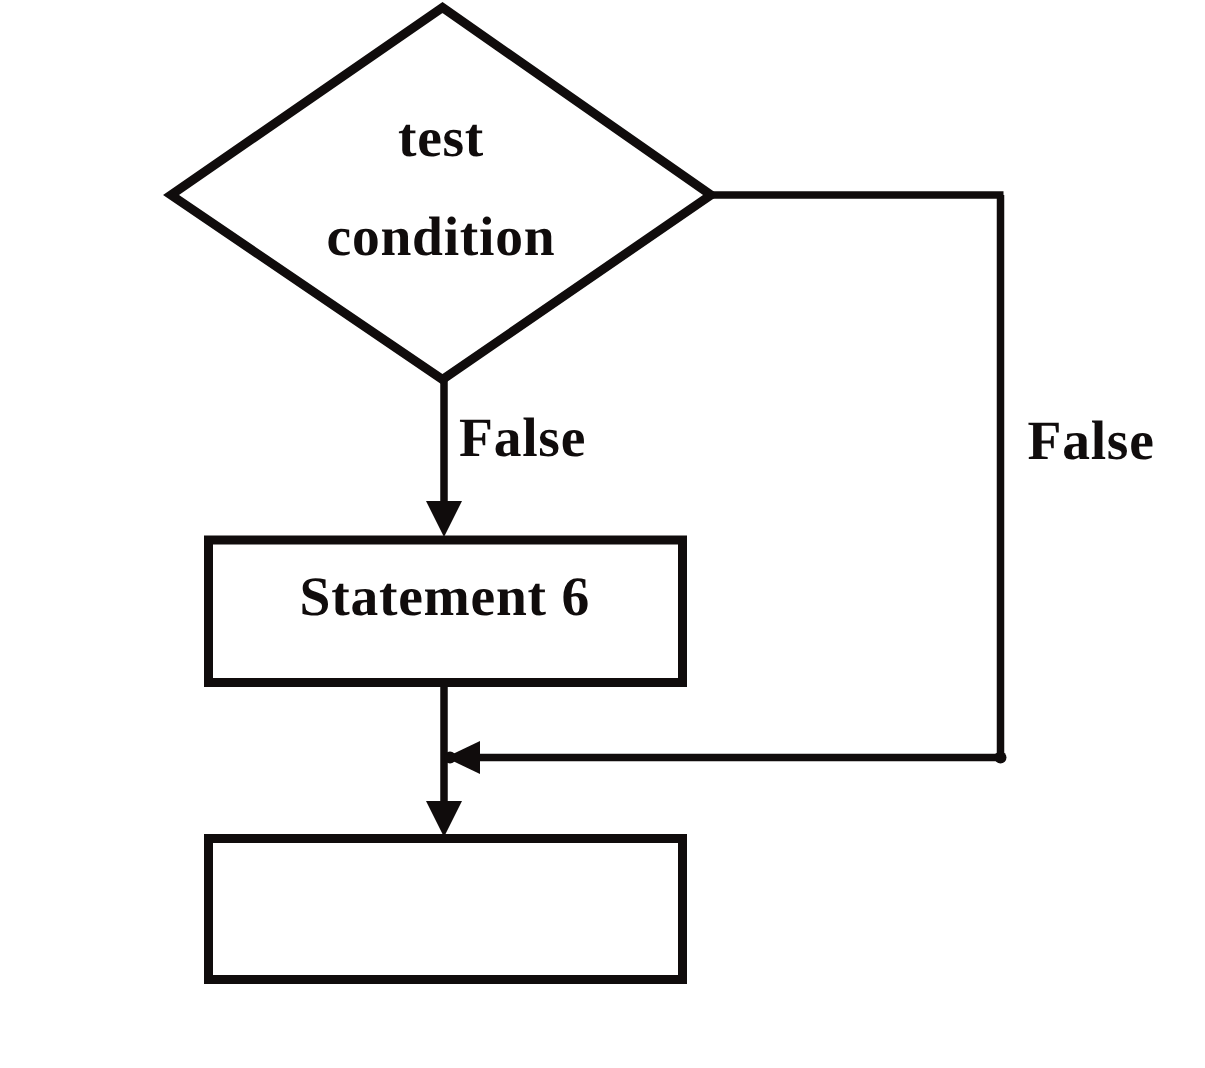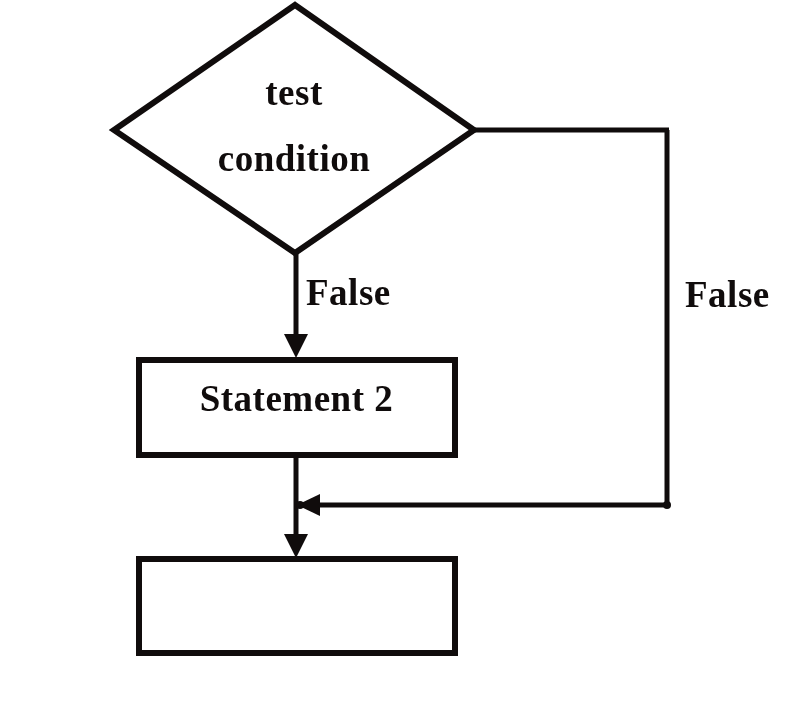--- a/index.html
+++ b/index.html
@@ -98,16 +98,16 @@
 
     <rect x="139" y="559" width="316" height="94" fill="#ffffff" stroke="#100c0c" stroke-width="6"></rect>
   </svg>
 
   <div class="node-label" id="decision-label"><span>test</span><span class="l2">condition</span></div>
 
   <div class="node-label" id="true-label">False</div>
 
   <div class="node-label" id="false-label">False</div>
 
-  <div class="node-label" id="statement-1-label">Statement 2</div>
+  <div class="node-label" id="statement-1-label">Statement 6</div>
 
 
 </div>
 
 </body></html>

